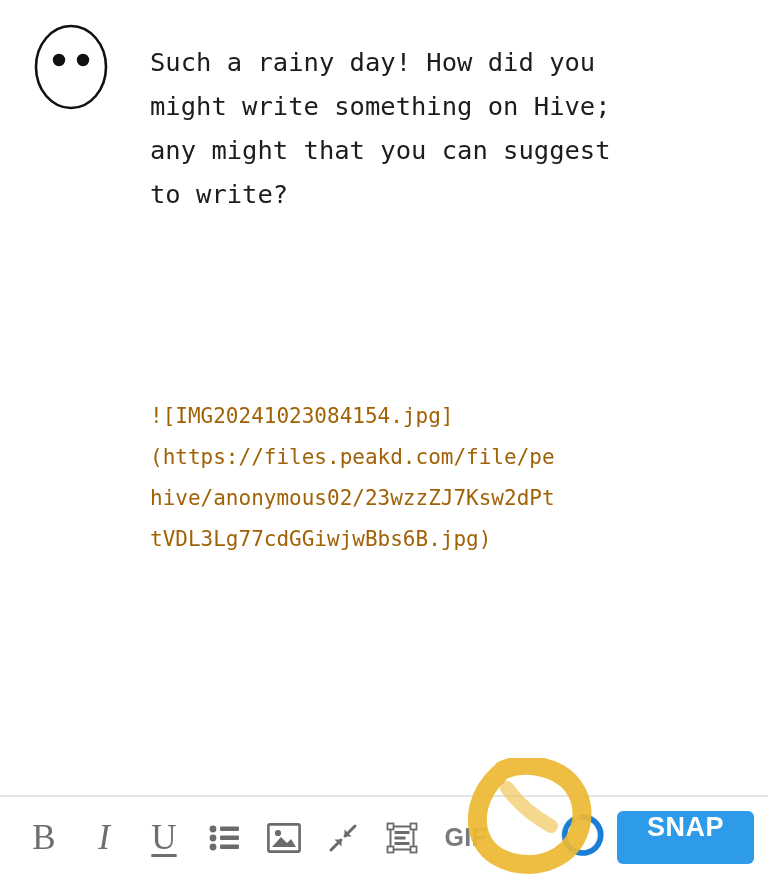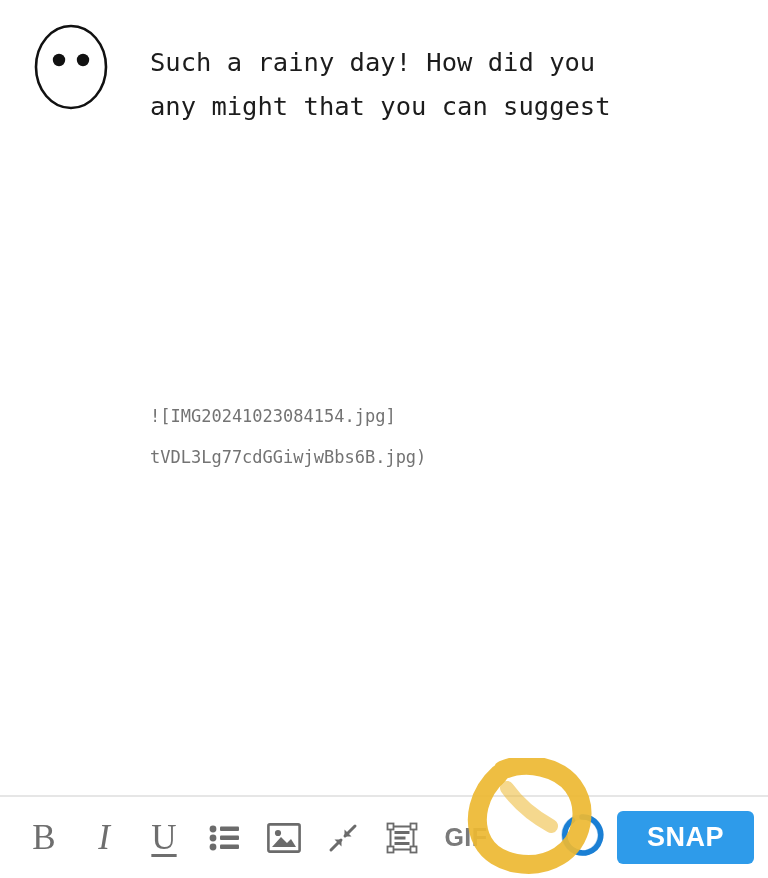--- a/index.html
+++ b/index.html
@@ -53,23 +53,23 @@
 
   #link-block {
     position: absolute;
     left: 150px;
     top: 396px;
     width: 600px;
   }
 
   .link-line {
     font-family: "DejaVu Sans Mono", "Liberation Mono", monospace;
-    font-size: 17px;
+    font-size: 21px;
     line-height: 41px;
-    color: #737373;
+    color: #a16207;
     white-space: pre;
   }
 
   
   #toolbar {
     position: absolute;
     left: 0;
     top: 795px;
     width: 768px;
     height: 83px;
@@ -110,21 +110,20 @@
   #snap-button {
     position: absolute;
     left: 617px;
     top: 14px;
     width: 137px;
     height: 53px;
     background: #2e9bea;
     border-radius: 6px;
     border: none;
     display: flex;
-    align-items: center;
     justify-content: center;
     cursor: pointer;
   }
   #snap-button span {
     color: #ffffff;
     font-size: 27px;
     font-weight: bold;
     font-family: "Liberation Sans", sans-serif;
     letter-spacing: 0.5px;
   }
@@ -156,25 +155,29 @@
   <div id="avatar">
     <svg width="78" height="90" viewBox="0 0 78 90">
       <ellipse cx="39" cy="45" rx="35" ry="41" fill="#ffffff" stroke="#111111" stroke-width="2.6"></ellipse>
       <circle cx="27" cy="38" r="6.2" fill="#111111"></circle>
       <circle cx="51" cy="38" r="6.2" fill="#111111"></circle>
     </svg>
   </div>
 
   <div id="message-body">
     <div class="msg-line">Such a rainy day! How did you</div>
+    <div class="msg-line">might write something on Hive;</div>
     <div class="msg-line">any might that you can suggest</div>
+    <div class="msg-line">to write?</div>
   </div>
 
   <div id="link-block">
     <div class="link-line">![IMG20241023084154.jpg]</div>
+    <div class="link-line">(https://files.peakd.com/file/pe</div>
+    <div class="link-line">hive/anonymous02/23wzzZJ7Ksw2dPt</div>
     <div class="link-line">tVDL3Lg77cdGGiwjwBbs6B.jpg)</div>
   </div>
 
 </div>
 
 <div id="toolbar">
 
   <div class="tool" style="left:22px; width:44px;">
     <span class="tool-letter">B</span>
   </div>

